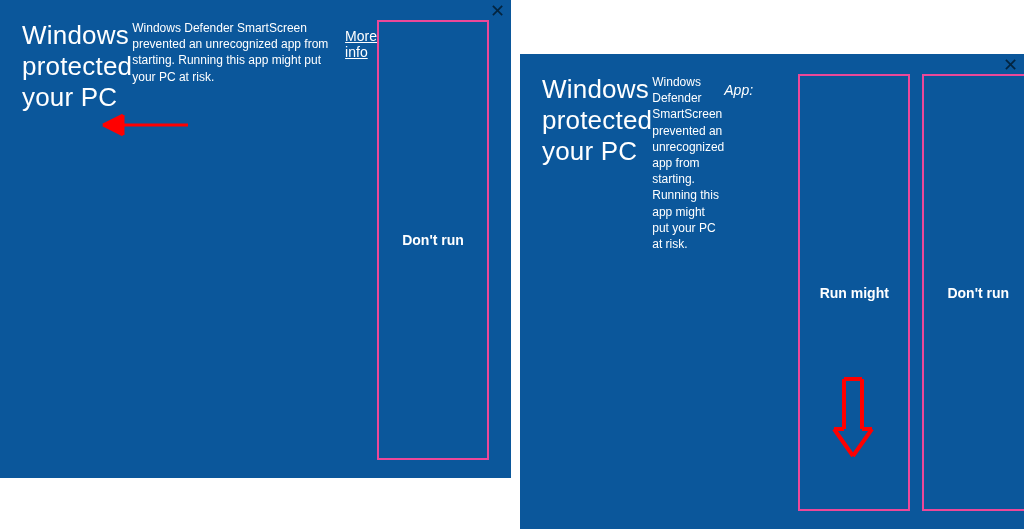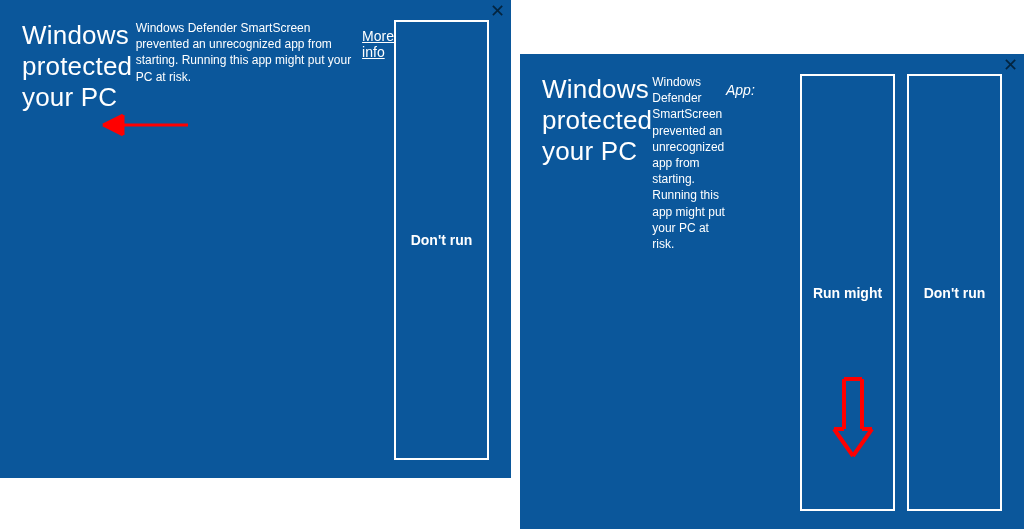--- a/index.html
+++ b/index.html
@@ -63,27 +63,27 @@
       width: 74px;
     }
     .detail-value { }
     .spacer { flex: 1; }
     .button-row {
       display: flex;
       justify-content: flex-end;
       gap: 12px;
     }
     .btn {
-      border: 2px solid #ffffff;
+      border: 2px solid #ec4899;
       background: #0b579b;
       color: #ffffff;
       font-size: 14px;
       font-weight: 600;
       padding: 10px 0;
-      width: 95px;
+      width: 112px;
       text-align: center;
       cursor: pointer;
       font-family: inherit;
     }
     .close-x {
       position: absolute;
       top: 2px;
       right: 6px;
       font-size: 18px;
       color: #03243f;

